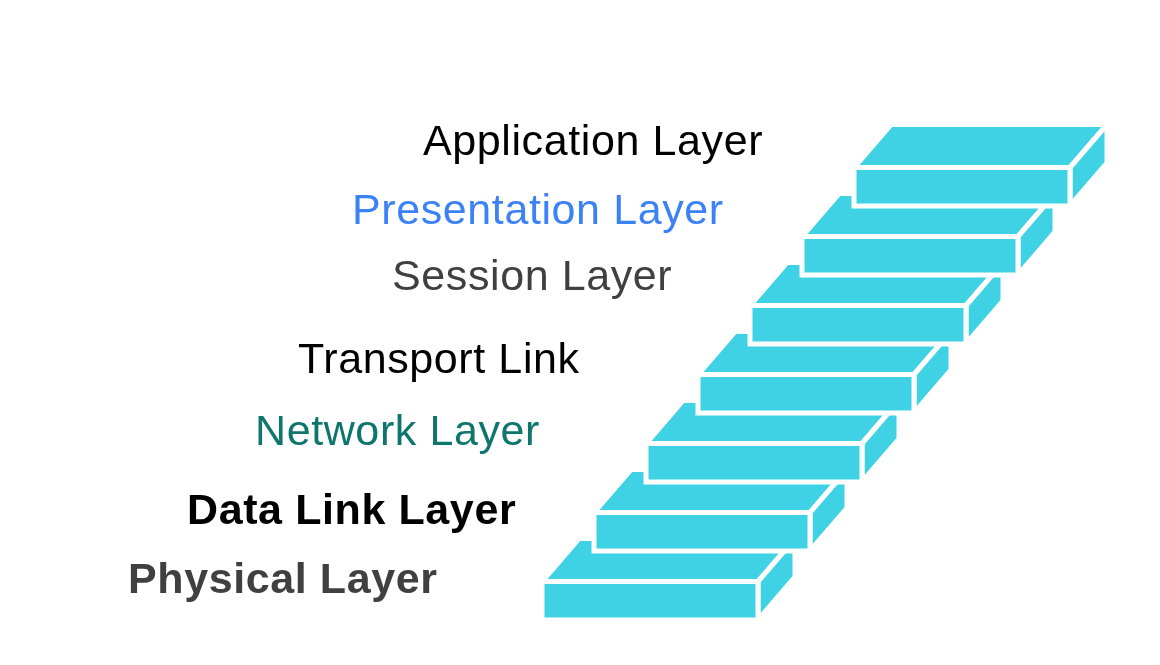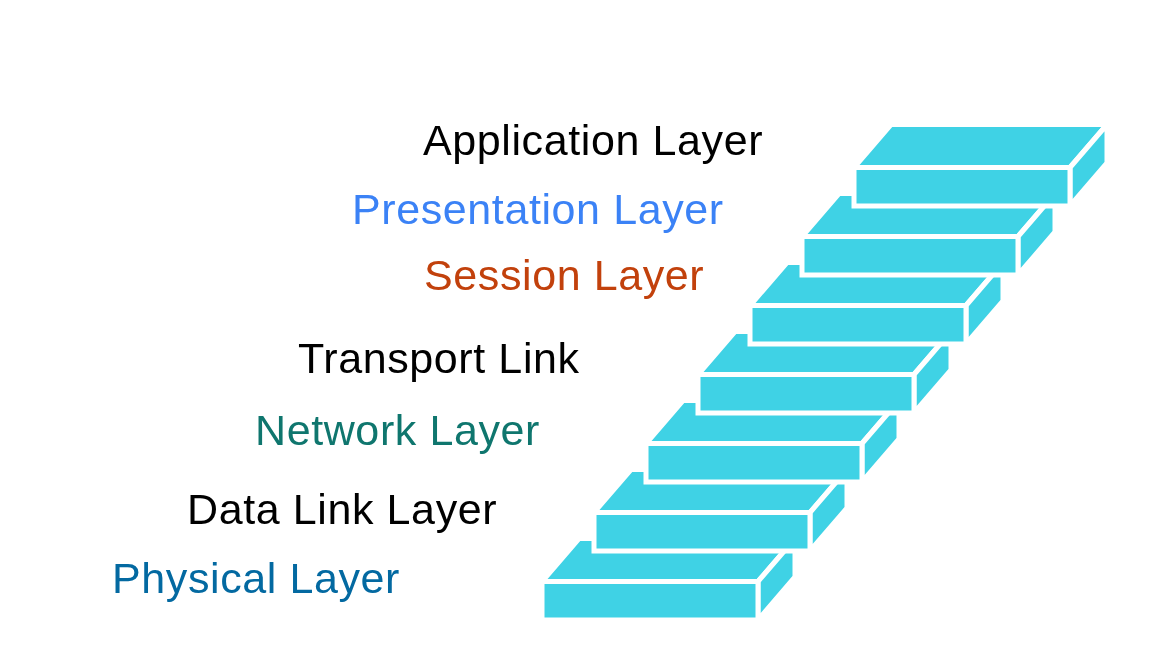--- a/index.html
+++ b/index.html
@@ -69,19 +69,19 @@
       </g>
       <g>
         <polygon points="854,167.5 891,124.5 1107,124.5 1070,167.5" fill="#3FD2E5" stroke="#FFFFFF" stroke-width="5" stroke-linejoin="miter"></polygon>
         <polygon points="1070,167.5 1107,124.5 1107,163 1070,206" fill="#3FD2E5" stroke="#FFFFFF" stroke-width="5" stroke-linejoin="miter"></polygon>
         <polygon points="854,167.5 1070,167.5 1070,206 854,206" fill="#3FD2E5" stroke="#FFFFFF" stroke-width="5" stroke-linejoin="miter"></polygon>
       </g>
     </svg>
   <div id="labels">
       <span class="layer-label" style="left: 423px; top: 119px; color: rgb(0, 0, 0);">Application Layer</span>
       <span class="layer-label" style="left: 352px; top: 188px; color: #3b82f6;">Presentation Layer</span>
-      <span class="layer-label" style="left: 424px; top: 254px; color: #c2410c;">Session Layer</span>
+      <span class="layer-label" style="left: 392px; top: 254px; color: #404040;">Session Layer</span>
       <span class="layer-label" style="left: 298px; top: 337px; color: rgb(0, 0, 0);">Transport Link</span>
       <span class="layer-label" style="left: 255px; top: 409px; color: #0f766e;">Network Layer</span>
-      <span class="layer-label" style="left: 187px; top: 488px; color: rgb(0, 0, 0);">Data Link Layer</span>
-      <span class="layer-label" style="left: 112px; top: 557px; color: #0369a1;">Physical Layer</span>
+      <span class="layer-label" style="left: 187px; top: 488px; color: rgb(0, 0, 0); font-weight: bold;">Data Link Layer</span>
+      <span class="layer-label" style="left: 128px; top: 557px; color: #404040; font-weight: bold;">Physical Layer</span>
     </div>
 </div>
 
 </body></html>

